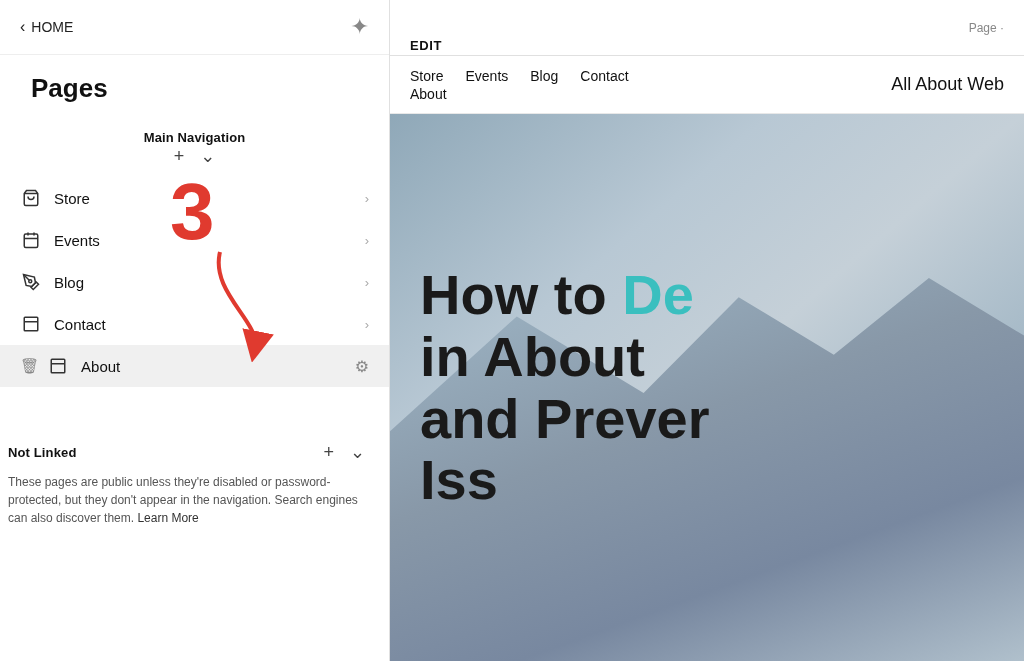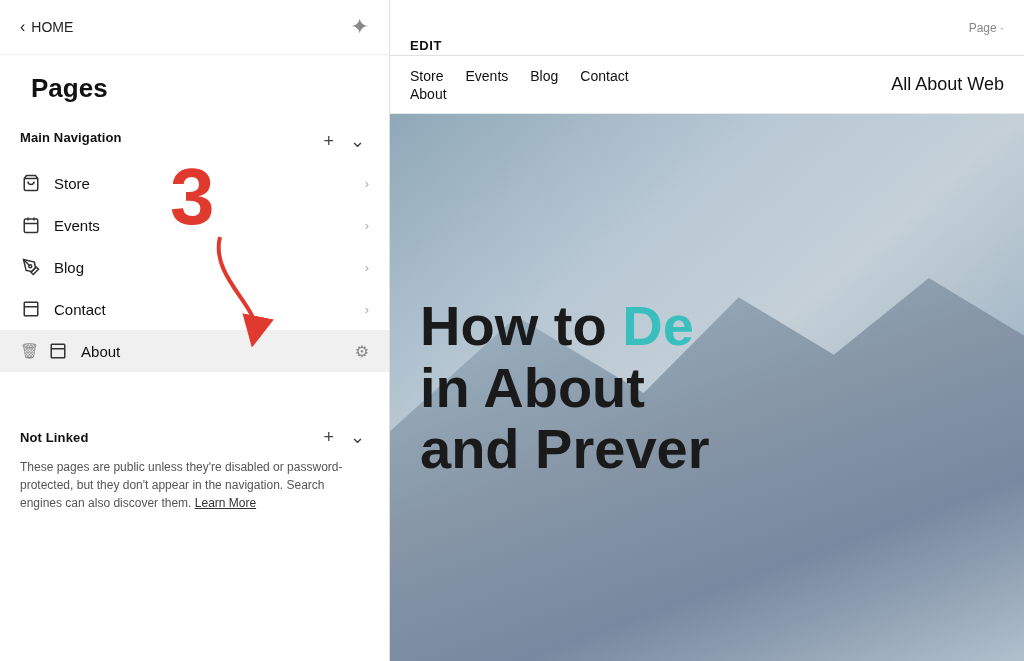--- a/index.html
+++ b/index.html
@@ -45,24 +45,25 @@
 
     .pages-title {
       font-size: 26px;
       font-weight: 700;
       color: #111;
       padding: 18px 20px 10px 31px;
     }
 
     .section-header {
       display: flex;
-      align-items: flex-start;
+      align-items: center;
       justify-content: space-between;
       padding: 10px 20px;
       margin-top: 6px;
+      flex-direction: column;
     }
     .section-title {
       font-size: 13px;
       font-weight: 700;
       color: #111;
       letter-spacing: 0.01em;
     }
     .section-actions {
       display: flex;
       align-items: center;
@@ -111,37 +112,36 @@
     .nav-item .chevron-right {
       font-size: 13px;
       color: #aaa;
     }
     .nav-item .gear-icon {
       font-size: 16px;
       color: #888;
     }
 
     .not-linked-section {
-      padding: 14px 20px 0 20px;
+      padding: 14px 20px 0 8px;
       margin-top: 8px;
     }
     .not-linked-header {
       display: flex;
       align-items: center;
       justify-content: space-between;
       margin-bottom: 10px;
     }
     .not-linked-desc {
       font-size: 12px;
       color: #555;
       line-height: 1.5;
     }
     .not-linked-desc a {
       color: #333;
-      text-decoration: underline;
     }
 
     
     .right-panel {
       flex: 1;
       display: flex;
       flex-direction: column;
       overflow: hidden;
       background: #f8f8f8;
     }
@@ -379,16 +379,17 @@
     <span class="site-brand">All About Web</span>
   </div>
 
   <div class="hero-area">
     <div class="hero-text">
       <div class="hero-heading">
         How to <span class="teal">De</span>
       </div>
       <div class="hero-heading">in About</div>
       <div class="hero-heading">and Prever</div>
+      <div class="hero-heading">Iss</div>
     </div>
   </div>
 
 </div>
 
 </body></html>

